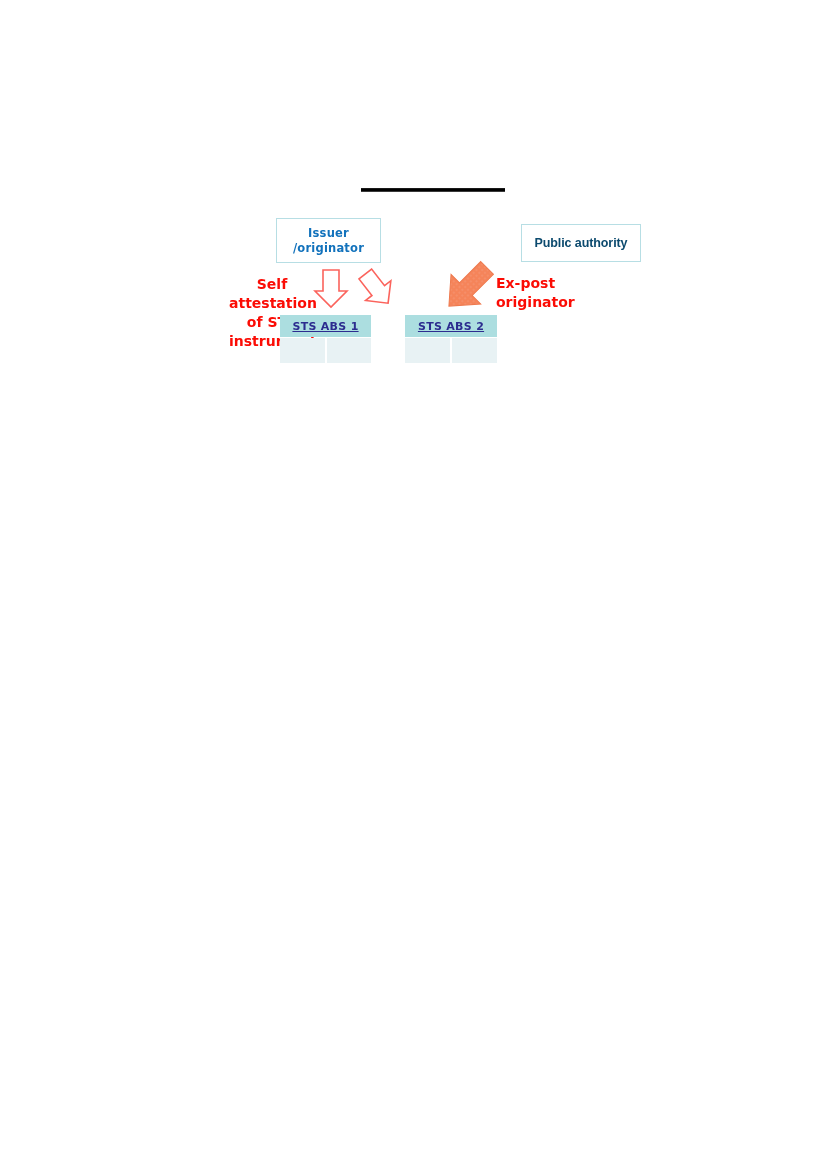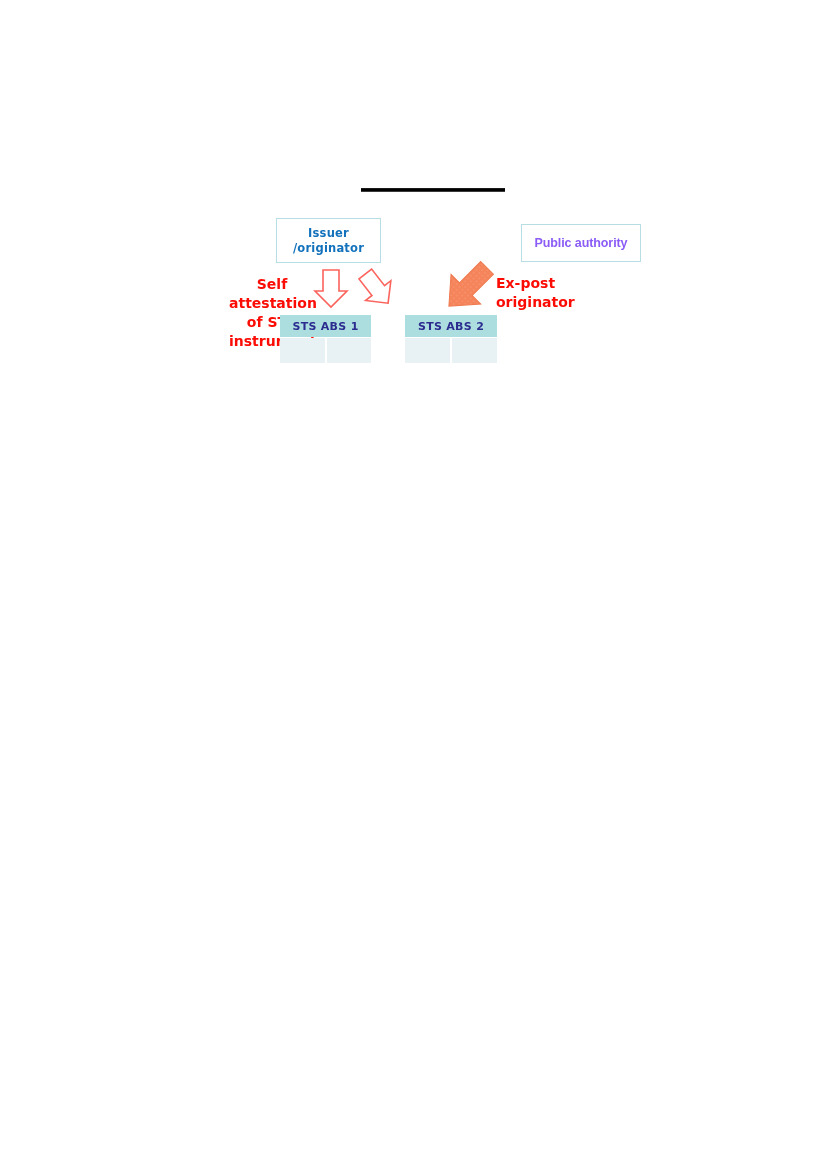--- a/index.html
+++ b/index.html
@@ -67,21 +67,21 @@
   #public-authority-box {
     left: 521px;
     top: 182px;
     width: 120px;
     height: 38px;
   }
   #public-authority-box .label {
     font-family: "Liberation Sans", sans-serif;
     font-size: 12.5px;
     letter-spacing: -0.1px;
-    color: #8b5cf6;
+    color: #0c4a6e;
   }
 
   
   .red-note {
     position: absolute;
     color: #fb0c05;
     font-family: "DejaVu Sans", sans-serif;
     font-weight: bold;
     font-size: 14px;
     line-height: 1.35;
@@ -132,20 +132,21 @@
     background: #acdee0;
     height: 22px;
     display: flex;
     align-items: center;
     justify-content: center;
     color: #2c2c8f;
     font-family: "DejaVu Sans", sans-serif;
     font-weight: bold;
     font-size: 11px;
     letter-spacing: 0.3px;
+    text-decoration: underline;
   }
   .abs-cells {
     margin-top: 1px;
     height: 25px;
     display: flex;
     gap: 2px;
   }
   .abs-cell {
     flex: 1;
     background: #e8f2f4;

